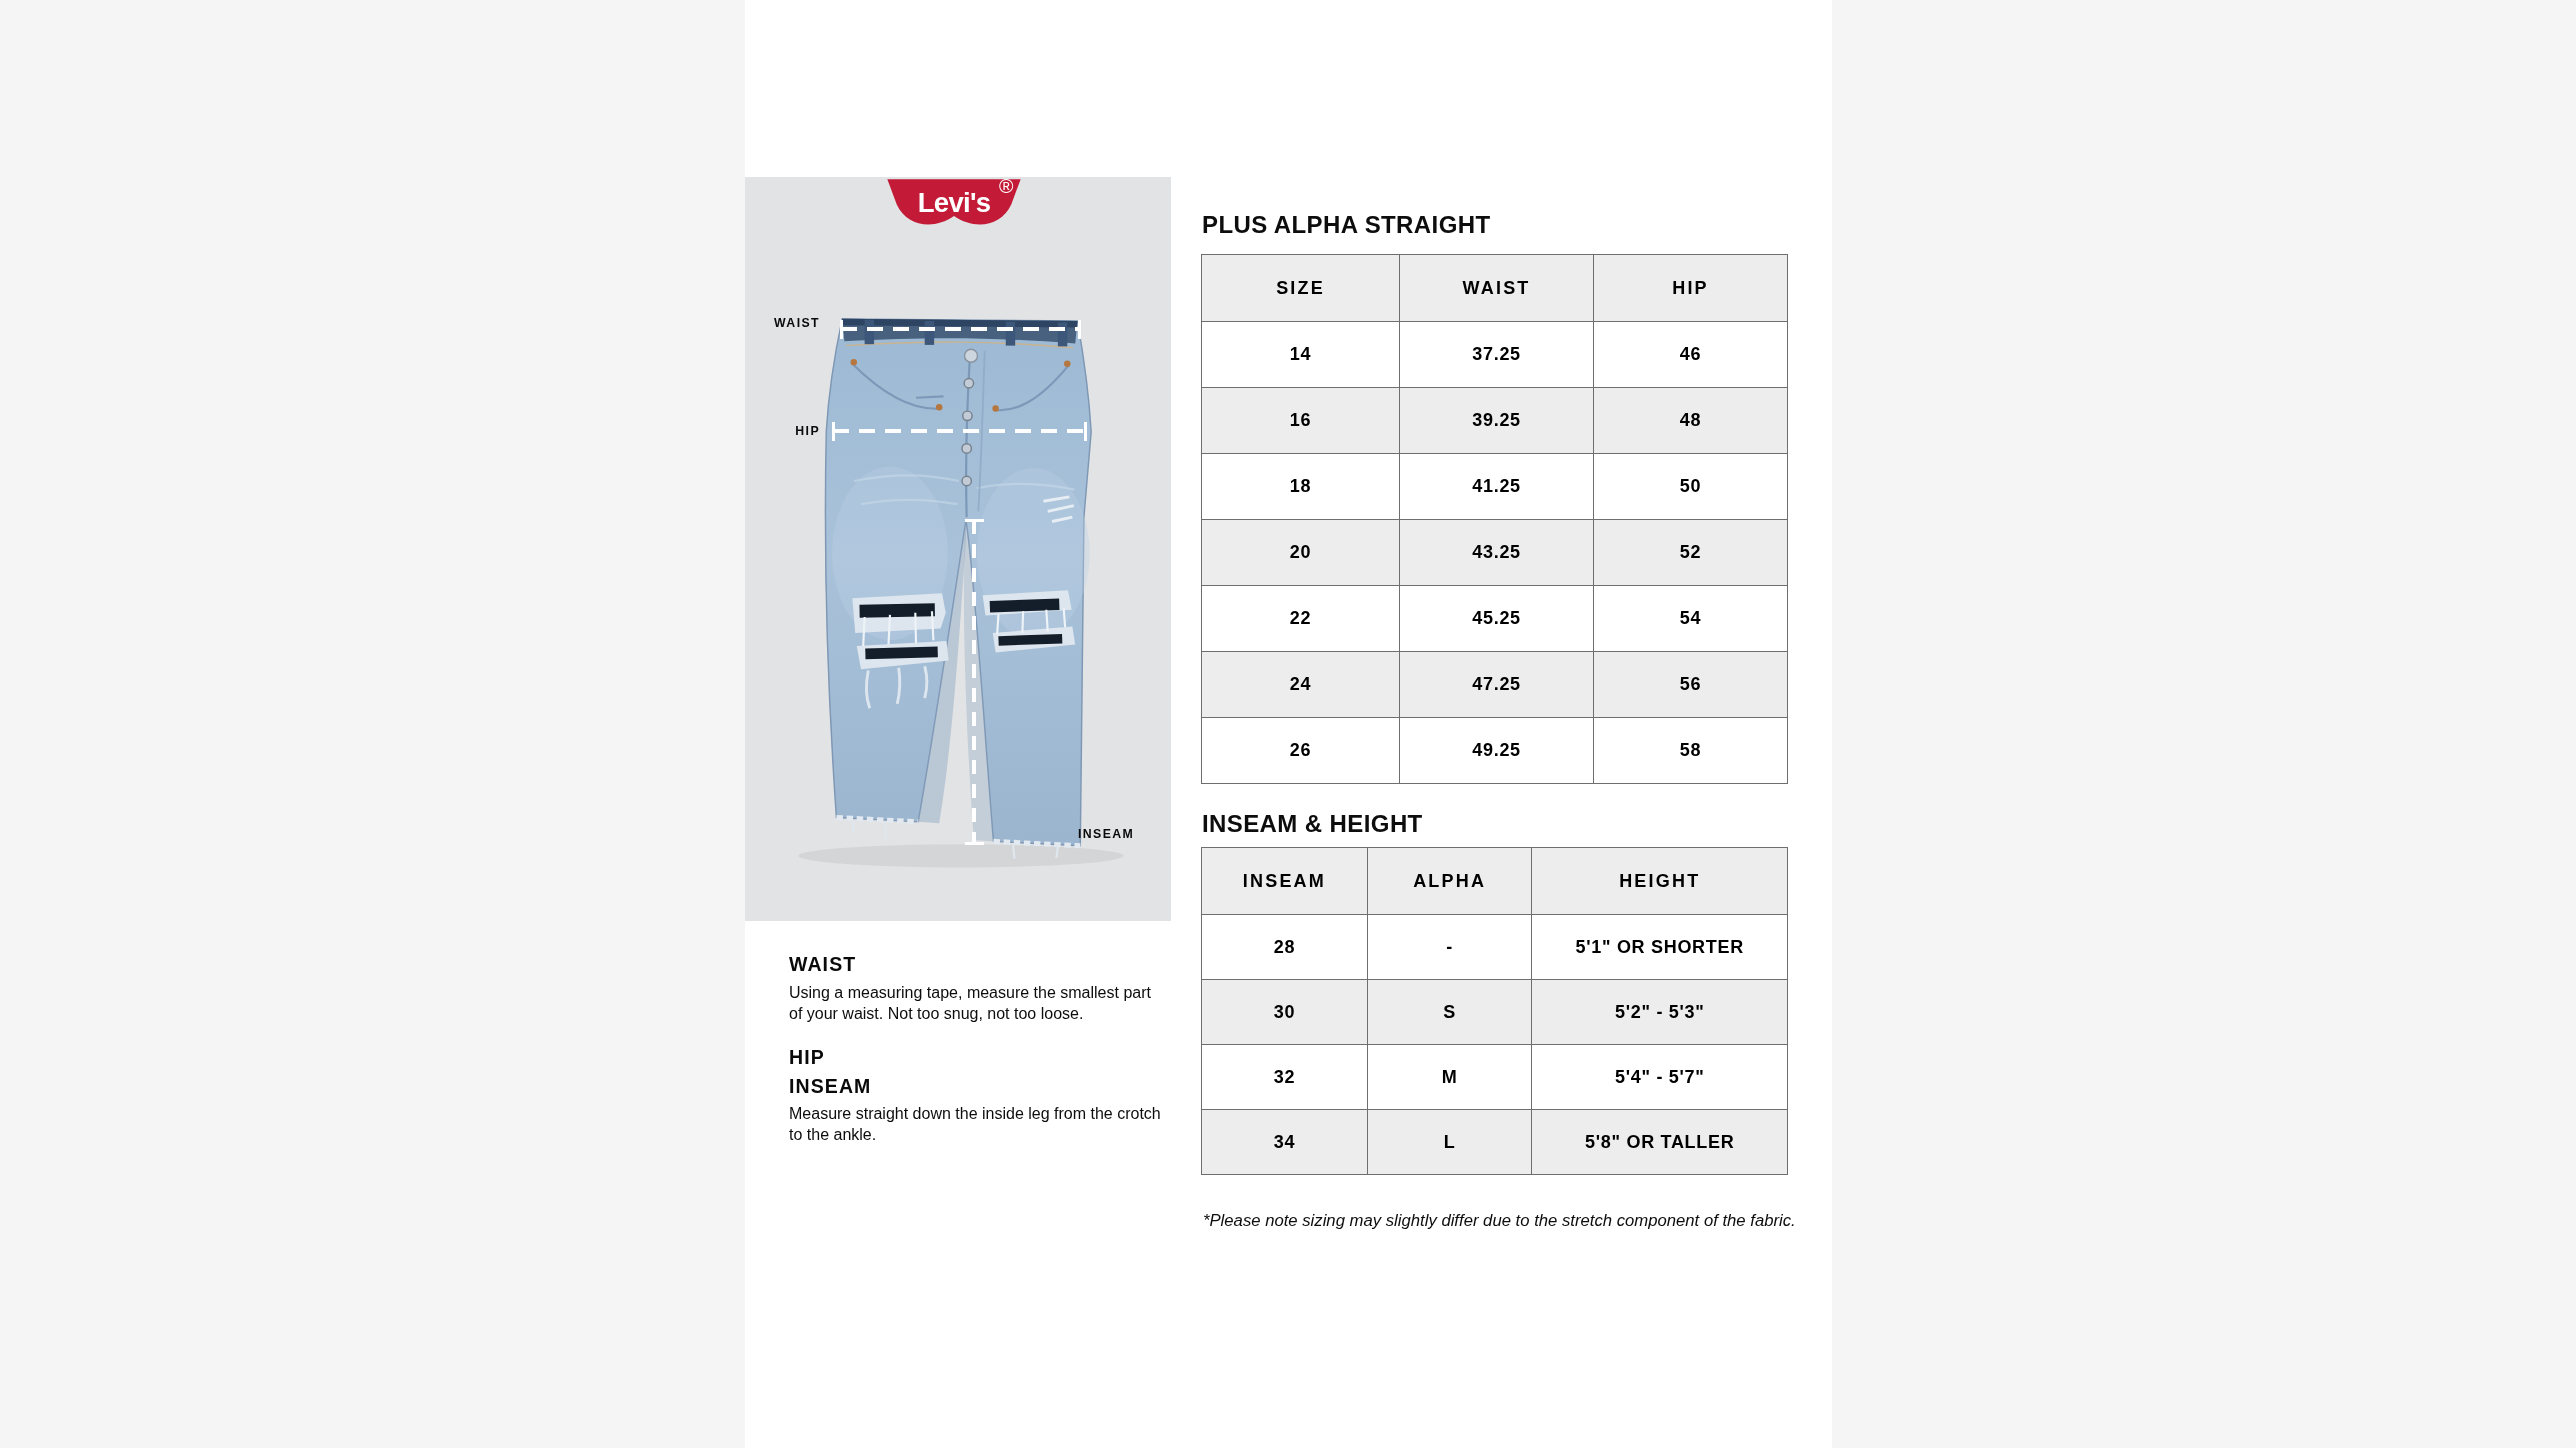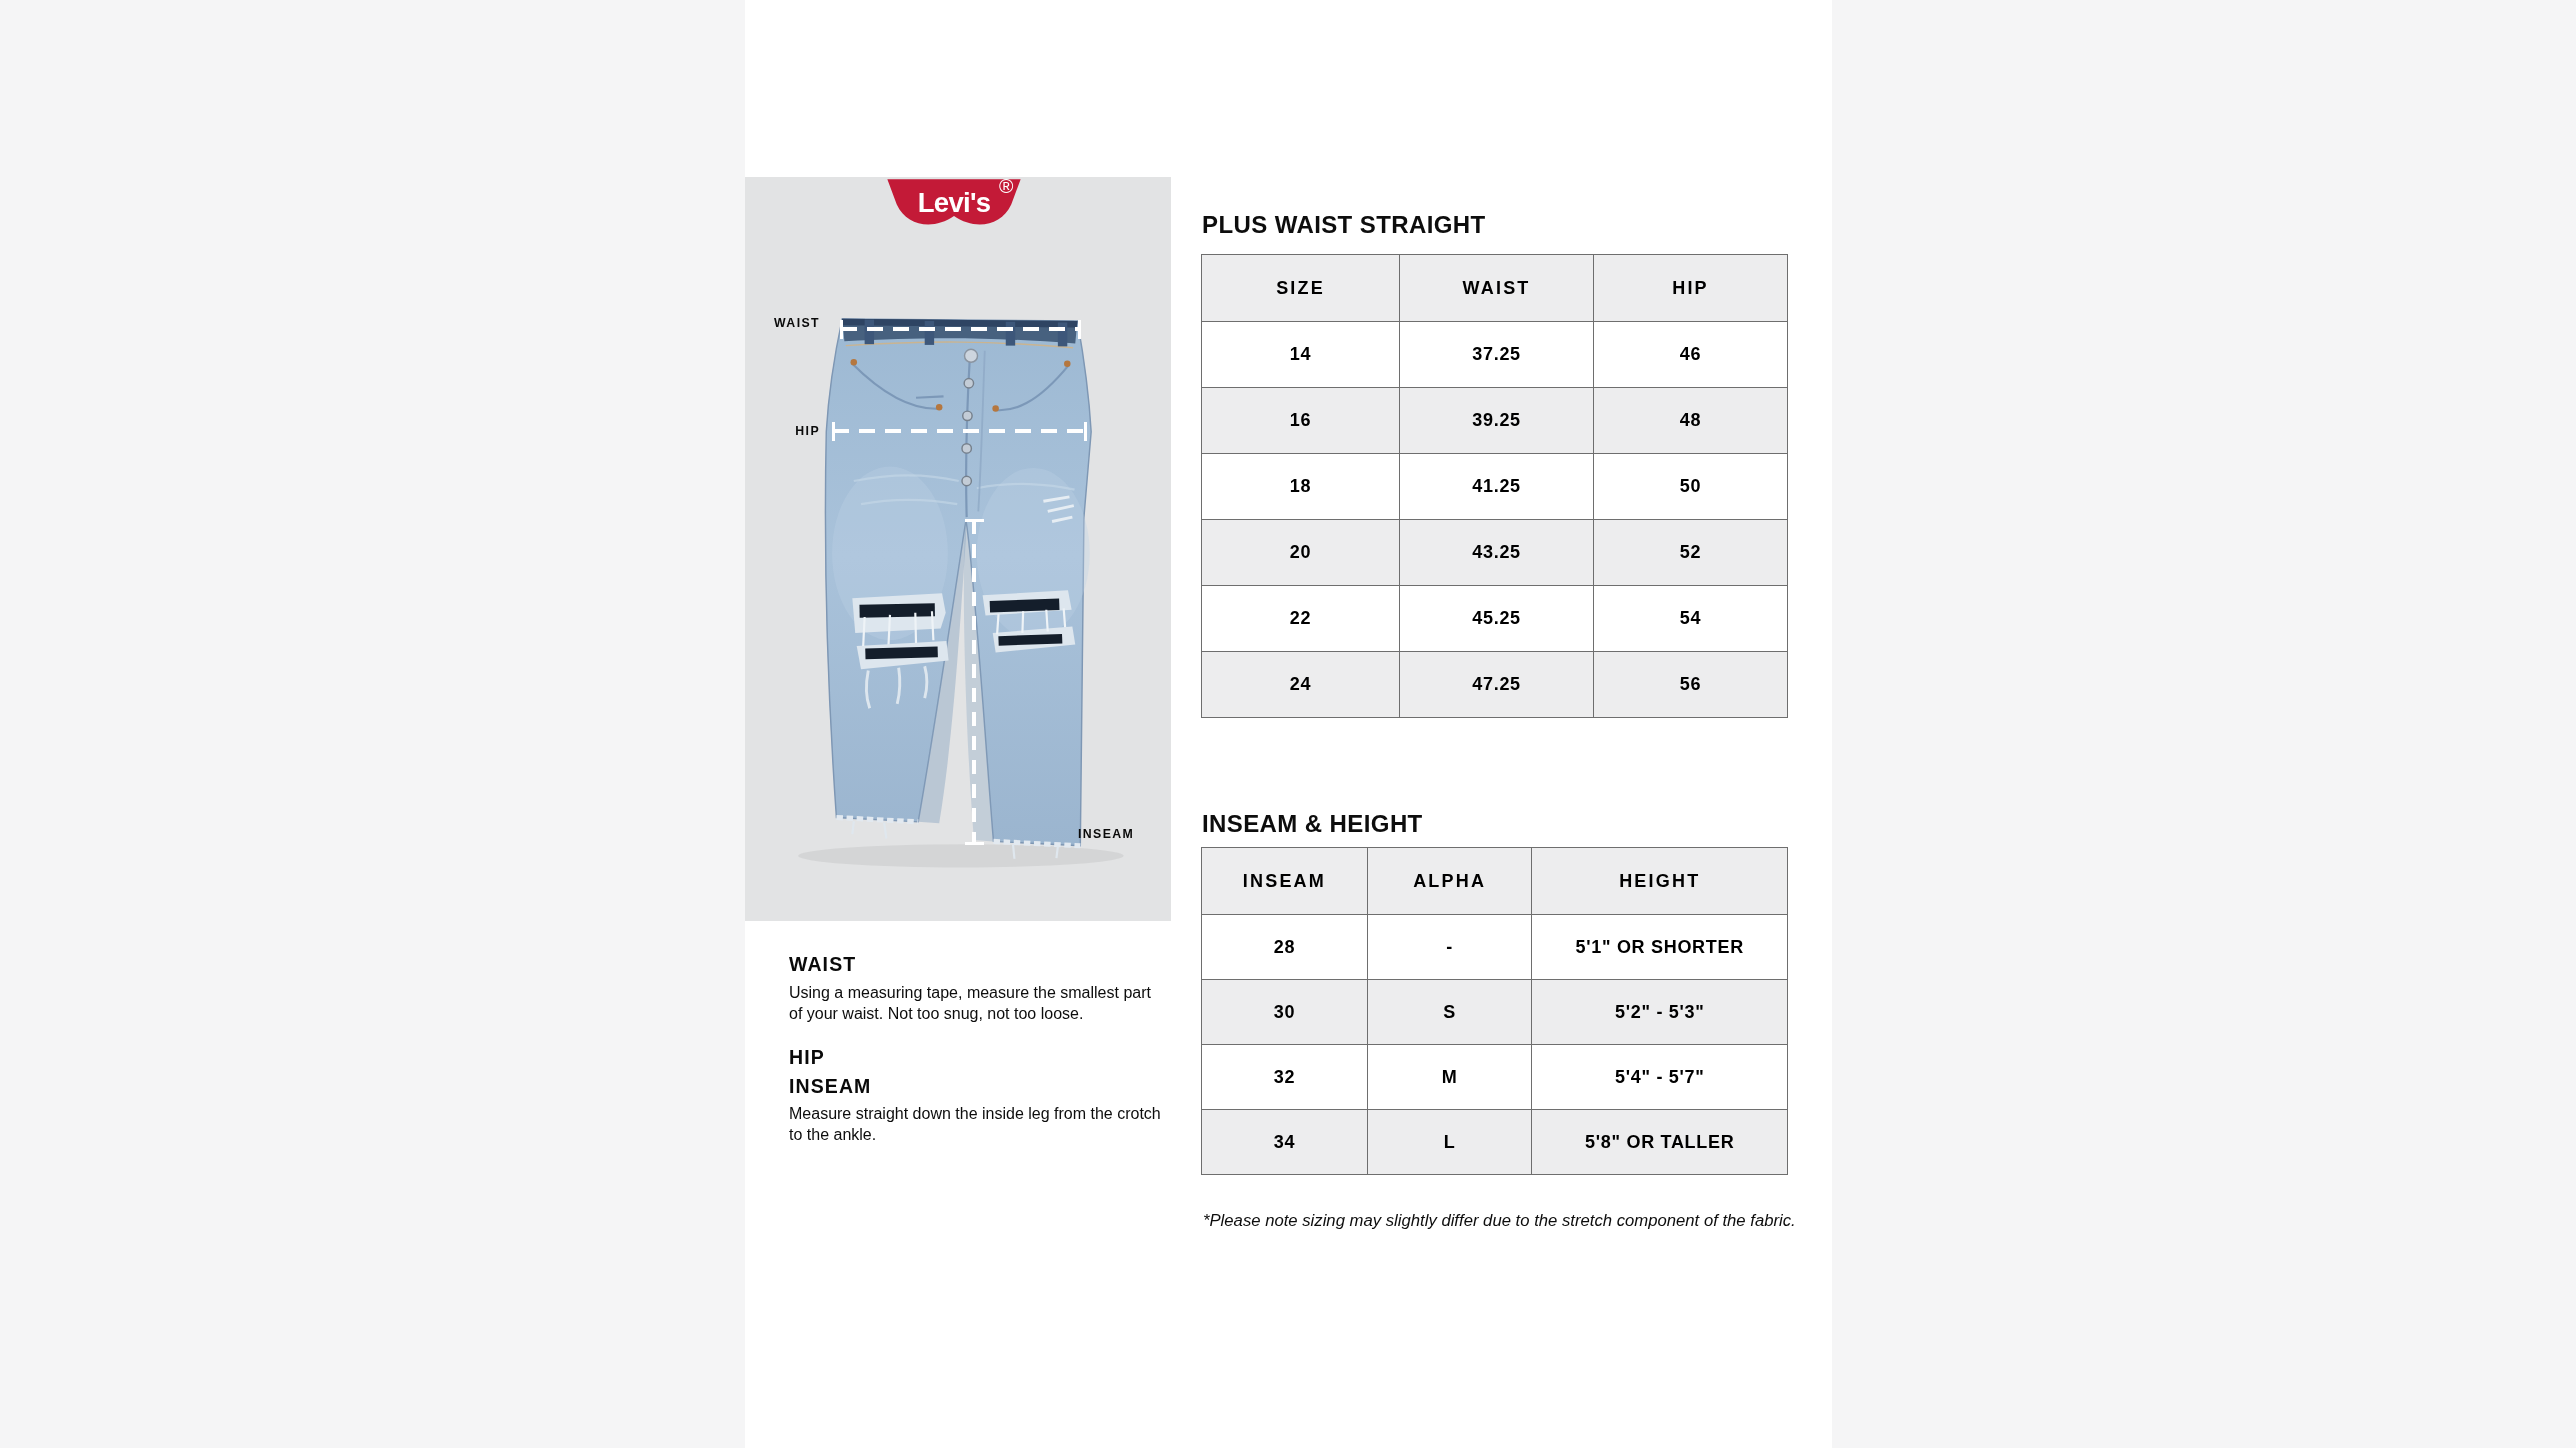--- a/index.html
+++ b/index.html
@@ -182,21 +182,21 @@
   <div id="how-to">
     <h3 class="measure-heading">WAIST</h3>
     <p class="measure-body">Using a measuring tape, measure the smallest part
 of your waist. Not too snug, not too loose.</p>
     <h3 class="measure-heading">HIP</h3>
     <h3 class="measure-heading">INSEAM</h3>
     <p class="measure-body">Measure straight down the inside leg from the crotch
 to the ankle.</p>
   </div>
 
-  <div id="chart-title" class="section-title">PLUS WAIST STRAIGHT</div>
+  <div id="chart-title" class="section-title">PLUS ALPHA STRAIGHT</div>
 
   <table id="size-table" class="size-chart">
     <colgroup>
         <col style="width:33.8%">
         <col style="width:33.1%">
         <col style="width:33.1%">
       </colgroup>
     <thead>
       <tr>
         <th>SIZE</th>
@@ -228,20 +228,25 @@
       <tr>
         <td>22</td>
         <td>45.25</td>
         <td>54</td>
       </tr>
       <tr class="stripe">
         <td>24</td>
         <td>47.25</td>
         <td>56</td>
       </tr>
+      <tr>
+        <td>26</td>
+        <td>49.25</td>
+        <td>58</td>
+      </tr>
     </tbody>
   </table>
 
   <div id="inseam-title" class="section-title">INSEAM &amp; HEIGHT</div>
 
   <table id="inseam-table" class="size-chart">
     <colgroup>
         <col style="width:28.3%">
         <col style="width:28.1%">
         <col style="width:43.6%">

